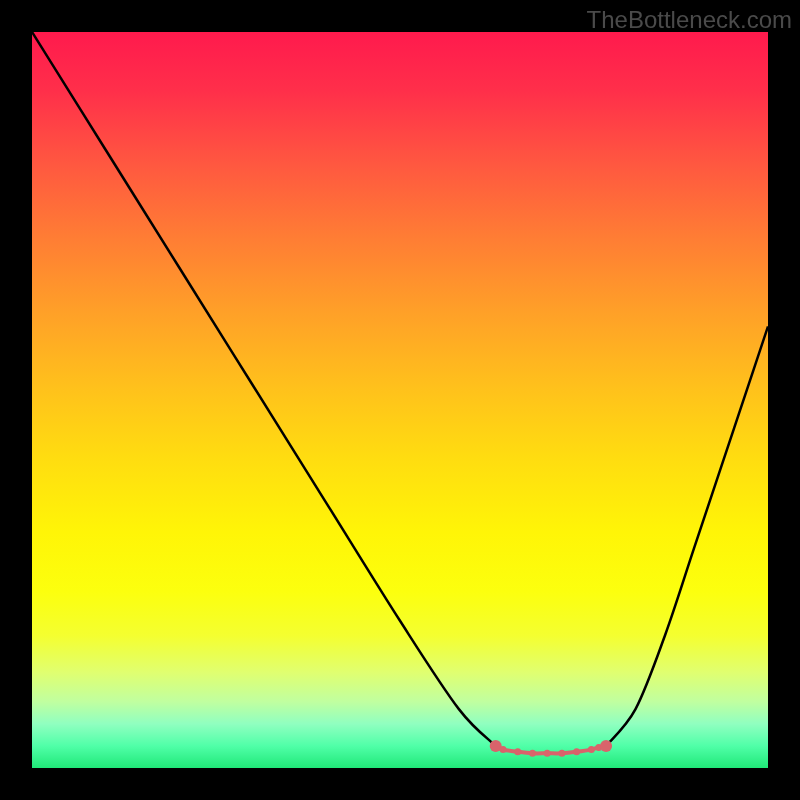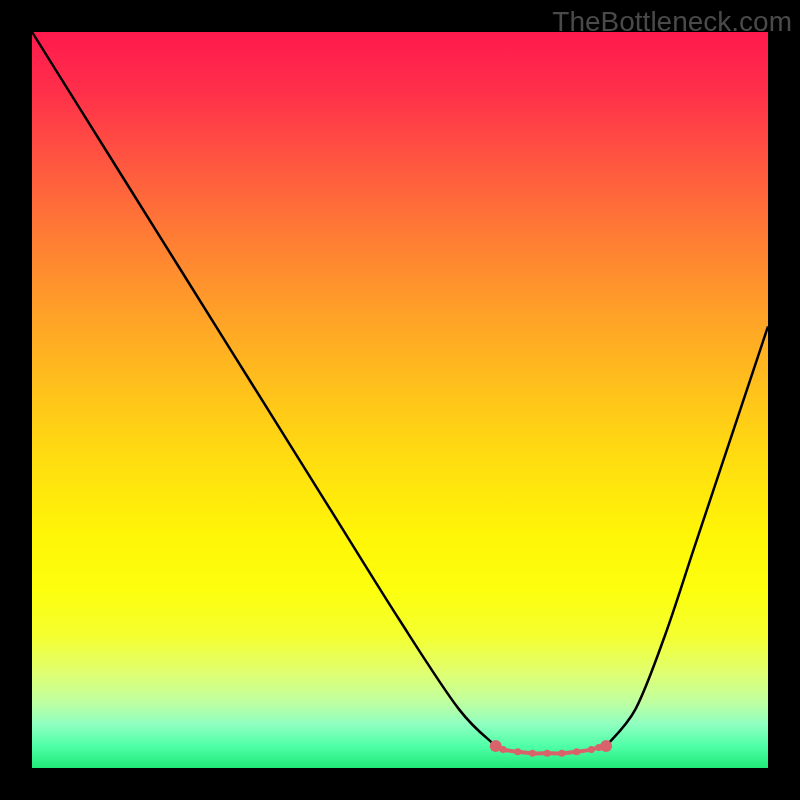--- a/index.html
+++ b/index.html
@@ -15,21 +15,21 @@
     position: relative;
     width: 800px;
     height: 800px;
     background: #000;
   }
   .watermark {
     position: absolute;
     top: 6px;
     right: 8px;
     color: #4a4a4a;
-    font-size: 28px;
+    font-size: 24px;
     font-weight: 500;
     z-index: 10;
   }
   .plot-area {
     position: absolute;
     left: 32px;
     top: 32px;
     width: 736px;
     height: 736px;
     background: linear-gradient(to bottom,

